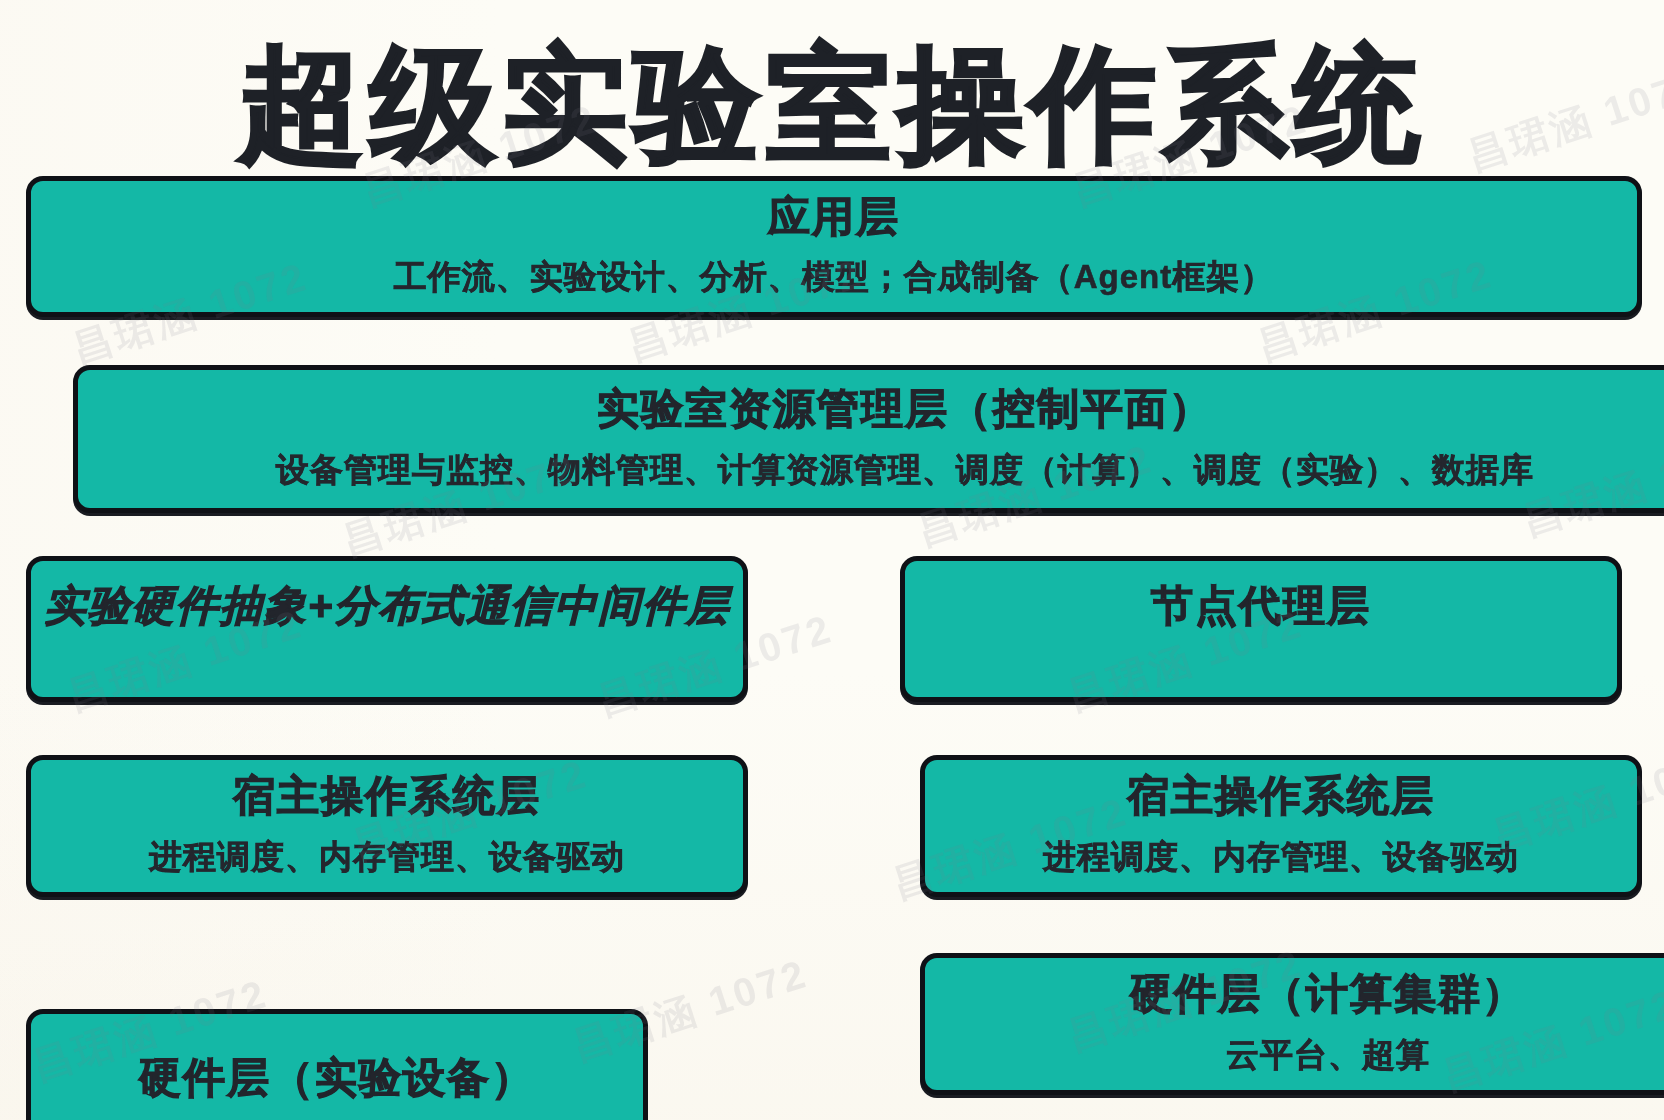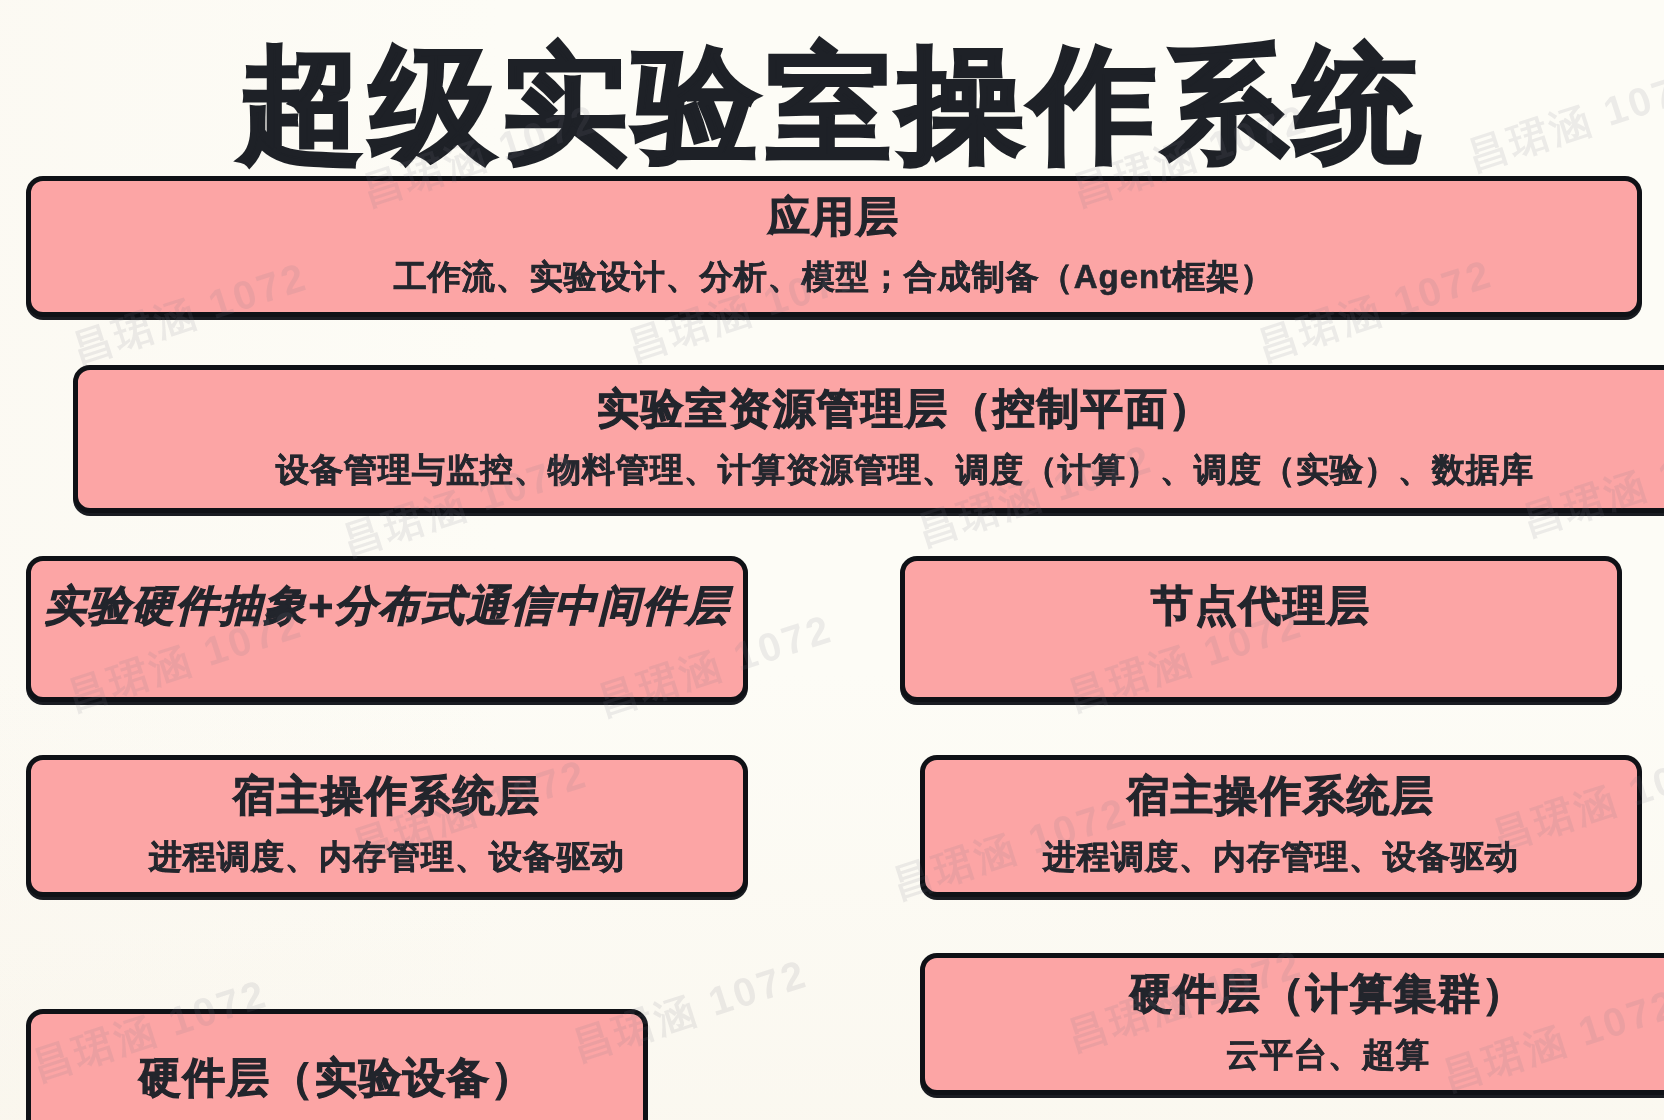--- a/index.html
+++ b/index.html
@@ -58,21 +58,21 @@
     font-weight: 900;
     letter-spacing: 6px;
     color: #1e2127;
     -webkit-text-stroke: 3px #1e2127;
     line-height: 1;
     white-space: nowrap;
   }
   .box {
     position: absolute;
     box-sizing: border-box;
-    background: #fca5a5;
+    background: #14b8a6;
     border: 5px solid #0f1116;
     border-radius: 17px;
     box-shadow: 0 3px 0 0 #1a1c22;
     display: flex;
     flex-direction: column;
     align-items: center;
     justify-content: center;
     gap: 17px;
     z-index: 2;
     padding: 4px 20px 8px 20px;

